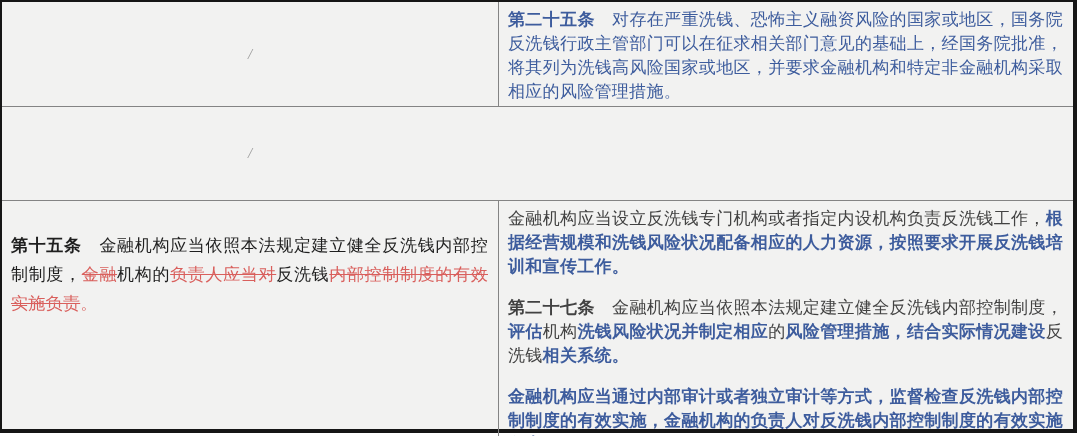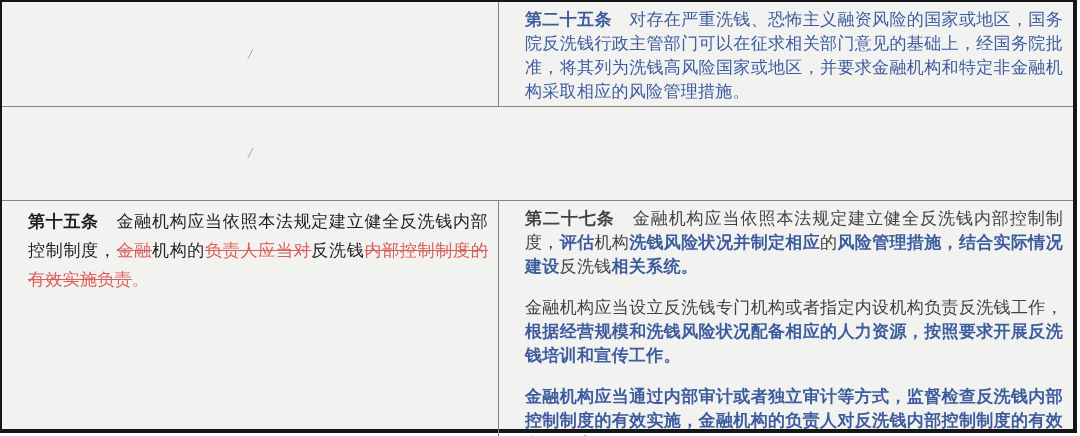--- a/index.html
+++ b/index.html
@@ -24,35 +24,35 @@
     background:var(--bg);
     border:solid var(--border-outer);
     border-width:2px 4px 4px 2px;
     display:flex;flex-direction:column;
   }
   .row{display:grid;grid-template-columns:496px 1fr;}
   .row + .row{border-top:1px solid var(--border-inner);}
   .row1{height:104px;flex:none;}
   .row2{height:94px;flex:none;}
   .row3{flex:1;}
-  .cell{padding:6px 10px 8px 26px;overflow:hidden;}
+  .cell{padding:6px 10px 8px 9px;overflow:hidden;}
   .cell.right{border-left:1px solid var(--border-inner);}
   .cell.placeholder{
     display:flex;align-items:center;justify-content:center;
     padding:0;color:var(--placeholder);
     font-size:15px;font-style:italic;
   }
   .para{
     margin:0 0 17px 0;
     font-size:17px;line-height:24px;
     text-align:justify;
     letter-spacing:0.3px;
   }
   .para:last-child{margin-bottom:0;}
-  .row3 .cell.left .para{line-height:29px;margin-bottom:12px;}
+  .row3 .cell.left .para{line-height:29px;margin-bottom:12px;margin-top:24px;}
   .c-blue{color:var(--blue);}
   .c-gray{color:var(--gray);}
   .c-black{color:var(--black);}
   .c-red{color:var(--red);}
   .seg-b{font-weight:bold;}
   .seg-s{text-decoration:line-through;}
 </style>
 </head>
 <body>
 
@@ -68,18 +68,18 @@
     <div class="row row2">
       <div class="cell left placeholder">
         <span>/</span>
       </div>
     </div>
     <div class="row row3">
       <div class="cell left">
         <p class="para"><span class="c-black seg-b">第十五条</span><span class="c-black">　金融机构应当依照本法规定建立健全反洗钱内部控制制度，</span><span class="c-red seg-s">金融</span><span class="c-black">机构的</span><span class="c-red seg-s">负责人应当对</span><span class="c-black">反洗钱</span><span class="c-red seg-s">内部控制制度的有效实施负责</span><span class="c-red">。</span></p>
       </div>
       <div class="cell right">
+        <p class="para"><span class="c-gray">金融机构应当设立反洗钱专门机构或者指定内设机构负责反洗钱工作，</span><span class="c-blue seg-b">根据经营规模和洗钱风险状况配备相应的人力资源，按照要求开展反洗钱培训和宣传工作。</span></p>
         <p class="para"><span class="c-gray seg-b">第二十七条</span><span class="c-gray">　金融机构应当依照本法规定建立健全反洗钱内部控制制度，</span><span class="c-blue seg-b">评估</span><span class="c-gray">机构</span><span class="c-blue seg-b">洗钱风险状况并制定相应</span><span class="c-gray">的</span><span class="c-blue seg-b">风险管理措施，结合实际情况建设</span><span class="c-gray">反洗钱</span><span class="c-blue seg-b">相关系统。</span></p>
-        <p class="para"><span class="c-gray">金融机构应当设立反洗钱专门机构或者指定内设机构负责反洗钱工作，</span><span class="c-blue seg-b">根据经营规模和洗钱风险状况配备相应的人力资源，按照要求开展反洗钱培训和宣传工作。</span></p>
         <p class="para"><span class="c-blue seg-b">金融机构应当通过内部审计或者独立审计等方式，监督检查反洗钱内部控制制度的有效实施，金融机构的负责人对反洗钱内部控制制度的有效实施负责。</span></p>
       </div>
     </div>
   </div>
 
 </body></html>

